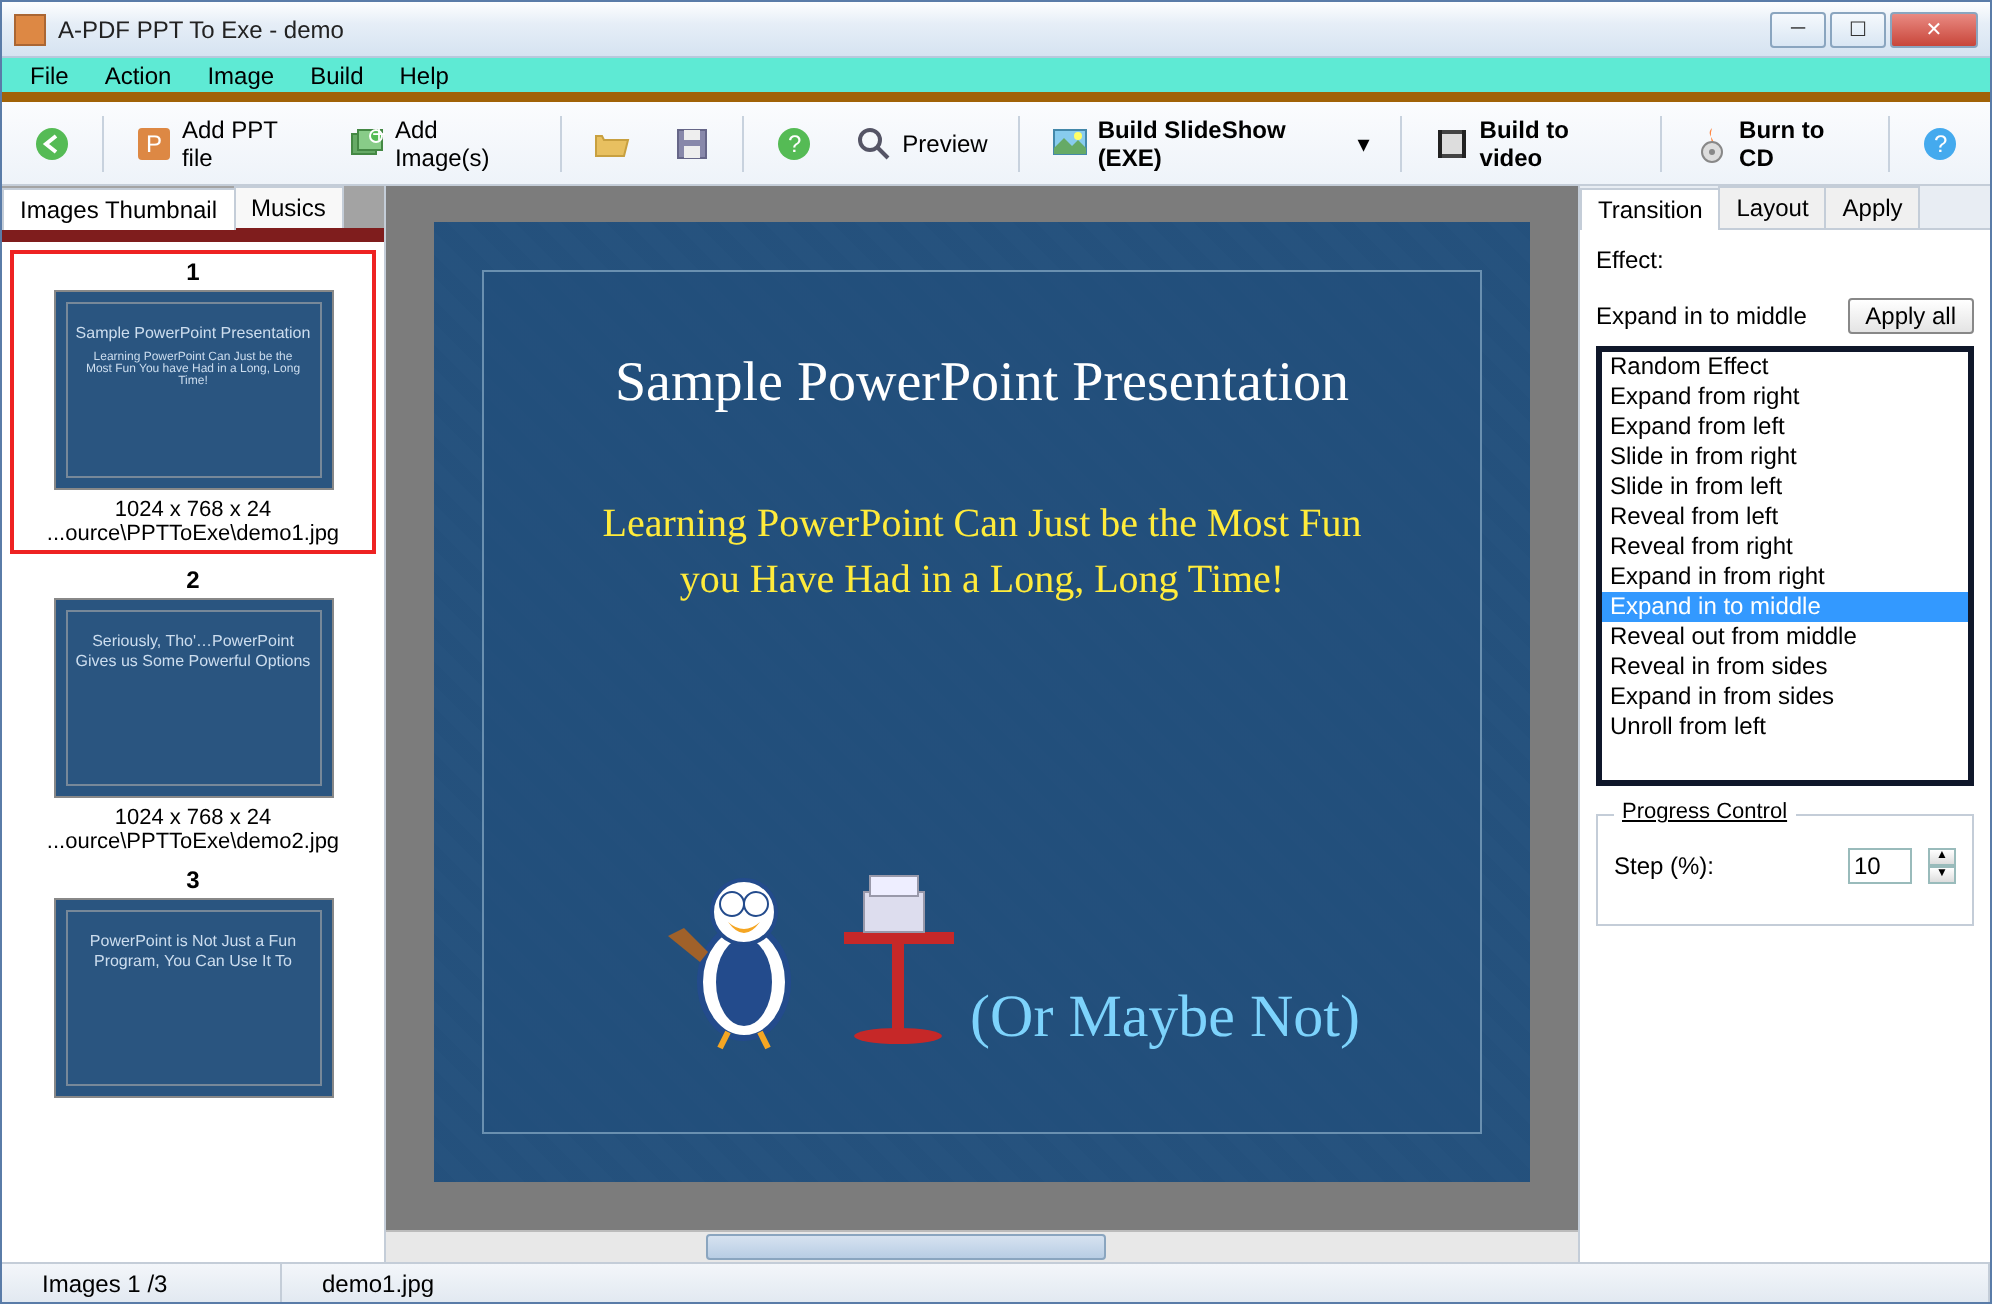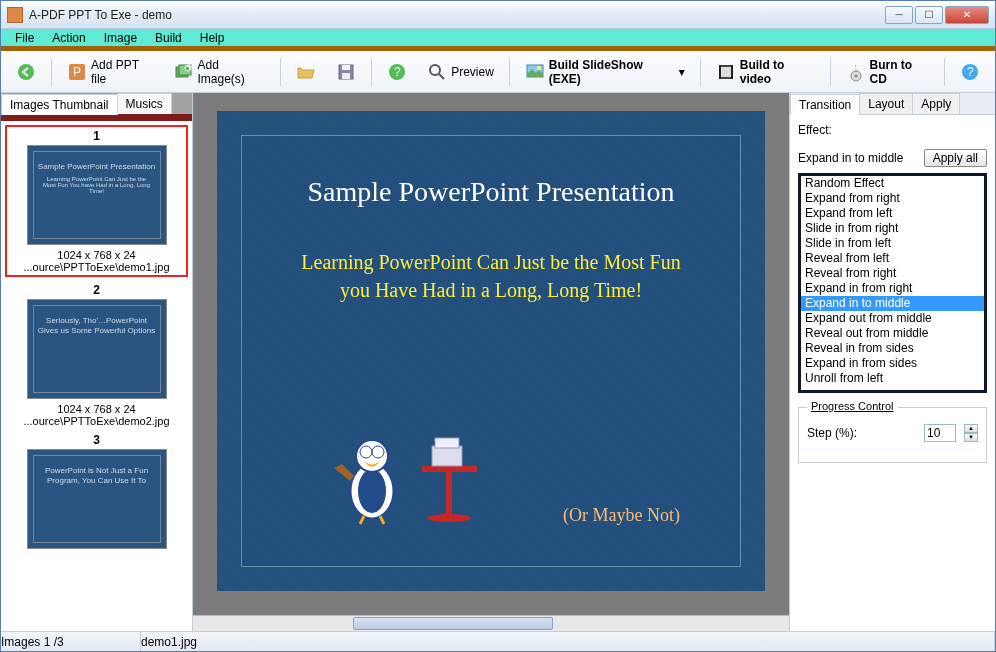--- a/index.html
+++ b/index.html
@@ -30,41 +30,41 @@
 .th .ttxt { font-size: 8px; color: #cde; padding: 16px 8px 2px; line-height: 1.2; }
 .th .ttxt2 { font-size: 6px; color: #cde; padding: 2px 12px; }
 .th .dim { font-size: 11px; }
 .th .path { font-size: 11px; white-space: nowrap; overflow: hidden; text-overflow: clip; }
 .center { flex: 1; background: #7c7c7c; position: relative; padding: 18px; }
 .slide { width: 548px; height: 480px; background: #224f7b; margin: 0 auto; position: relative; }
 .slide-tex { position: absolute; inset: 0; background: repeating-linear-gradient(45deg, #2a5580 0 8px, #2f5a85 8px 16px); opacity: 0.3; }
 .slide-inner { position: absolute; inset: 24px 24px 24px 24px; border: 1px solid #6a90b0; padding: 20px; display:flex; flex-direction:column; align-items:center; background: rgba(34,79,123,0.6); }
 .slide h1 { color: #fff; font-family: "Times New Roman", serif; font-size: 28px; font-weight: normal; text-align: center; margin: 20px 0 40px; }
 .slide p.sub { color: #ffeb3b; font-family: "Times New Roman", serif; font-size: 20px; text-align: center; line-height: 1.4; max-width: 400px; margin-bottom: 60px; }
-.slide .maybe { color: #fdba74; font-family: "Times New Roman", serif; font-size: 18px; position: absolute; right: 60px; bottom: 40px; }
+.slide .maybe { color: #7dd3fc; font-family: "Times New Roman", serif; font-size: 30px; position: absolute; right: 60px; bottom: 40px; }
 .duck { position: absolute; left: 80px; bottom: 40px; width: 180px; height: 120px; }
 .right { width: 206px; border-left: 1px solid #c4cdd8; background: #f3f6fa; display: flex; flex-direction: column; }
 .rtabs { display: flex; background: #e8edf3; border-bottom: 1px solid #c4cdd8; }
 .rtab { padding: 3px 8px; border: 1px solid #c4cdd8; border-bottom: none; margin-right: -1px; background: #f0f0f0; cursor: pointer; }
 .rtab.active { background: #fff; position: relative; top: 1px; }
 .rbody { flex: 1; background: #fff; padding: 8px; overflow: hidden; display:flex; flex-direction:column; }
 .eff-row { display: flex; justify-content: space-between; align-items: center; margin: 6px 0; }
 .applyall { padding: 1px 8px; border: 1px solid #888; background: linear-gradient(#fff,#e4e4e4); border-radius: 2px; cursor: pointer; }
 .efflist { border: 3px solid #0f172a; height: 220px; overflow-y: scroll; background: #fff; }
 .effitem { padding: 0 4px; line-height: 15px; cursor: pointer; }
 .effitem.sel { background: #3399ff; color: #fff; }
 .progress-box { border: 1px solid #c4cdd8; margin-top: 14px; padding: 10px 8px 14px; position: relative; }
 .progress-box .lg { position: absolute; top: -8px; left: 8px; background: #fff; padding: 0 4px; font-size: 11px; text-decoration: underline; }
 .prow { display: flex; align-items: center; justify-content: flex-end; gap: 8px; margin: 6px 0; }
 .prow label { flex: 1; }
 .spin { width: 32px; border: 1px solid #9bb; padding: 1px 2px; text-align: left; }
 .spinbtns { width: 14px; display:flex; flex-direction:column; }
 .spinbtn { height: 9px; border: 1px solid #9bb; background: linear-gradient(#fff,#ddd); font-size: 6px; line-height: 6px; text-align: center; cursor: pointer; }
 .statusbar { height: 20px; background: linear-gradient(#f3f6fa,#e2e9f1); border-top: 1px solid #c4cdd8; display: flex; align-items: center; }
-.statusbar .cell { padding: 0 0; border-right: 1px solid #c4cdd8; height: 100%; display: flex; align-items: center; }
+.statusbar .cell { padding: 0 20px; border-right: 1px solid #c4cdd8; height: 100%; display: flex; align-items: center; }
 .hscroll { position:absolute; left:0; right:0; bottom:0; height:16px; background:#e8e8e8; border-top:1px solid #bbb; }
 .hscroll .thumb { position:absolute; left:160px; width:200px; top:1px; bottom:1px; background:linear-gradient(#d6e2f0,#b8cde4); border:1px solid #8aa5bf; border-radius:2px; }
 svg { display: block; }
 </style>
 </head>
 <body>
 
 <div class="titlebar">
   <div class="app-icon"></div>
   <div class="title">A-PDF PPT To Exe - demo</div>
@@ -274,21 +274,20 @@
       <div class="efflist" id="efflist">
           <div class="effitem">Random Effect</div>
           <div class="effitem">Expand from right</div>
           <div class="effitem">Expand from left</div>
           <div class="effitem">Slide in from right</div>
           <div class="effitem">Slide in from left</div>
           <div class="effitem">Reveal from left</div>
           <div class="effitem">Reveal from right</div>
           <div class="effitem">Expand in from right</div>
           <div class="effitem sel">Expand in to middle</div>
-          <div class="effitem">Expand out from middle</div>
           <div class="effitem">Reveal out from middle</div>
           <div class="effitem">Reveal in from sides</div>
           <div class="effitem">Expand in from sides</div>
           <div class="effitem">Unroll from left</div>
         </div>
       <div class="progress-box">
         <div class="lg">Progress Control</div>
         <div class="prow">
           <label>Step (%):</label>
           <input class="spin" value="10" style="">

